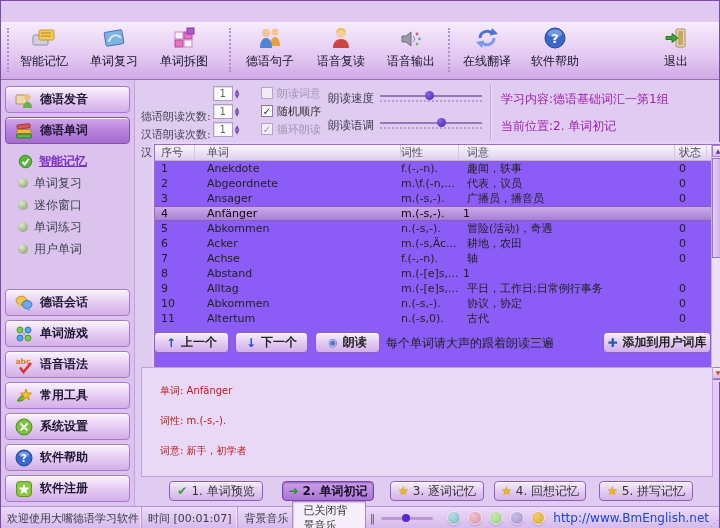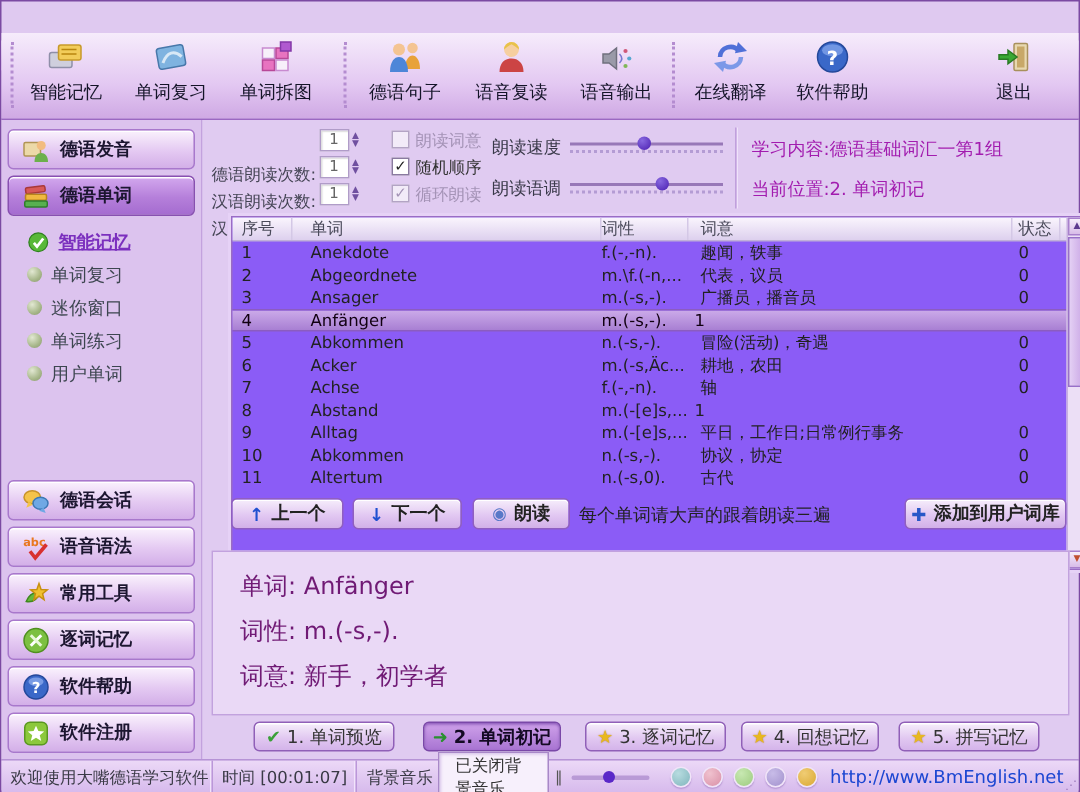--- a/index.html
+++ b/index.html
@@ -119,21 +119,21 @@
     box-shadow:inset 0 1px 0 #fff;font-size:12px;font-weight:bold;color:#222;
     display:flex;align-items:center;justify-content:center;gap:5px;box-sizing:border-box;cursor:default;}
   .arrow-blue{color:#2050d0;font-size:12px;font-weight:bold;}
   .read-ico{color:#5878c8;font-size:11px;}
   .plus-blue{color:#2858c8;font-weight:bold;font-size:12px;}
   .ctl-tip{position:absolute;left:245px;top:3px;font-size:12px;color:#222;}
 
   
   .detail{position:absolute;left:6px;top:287px;width:572px;height:110px;
     background:#ead9f6;border:1px solid #c2a2de;box-sizing:border-box;padding:12px 0 0 18px;}
-  .d-line{font-size:16px;color:#701a75;height:30px;line-height:22px;}
+  .d-line{font-size:10px;color:#b91c1c;height:30px;line-height:22px;}
 
   
   .tabs{position:absolute;left:6px;top:401px;width:572px;height:22px;}
   .tab{position:absolute;top:0;height:20px;border:1px solid #9060b8;border-radius:4px;
     background:linear-gradient(180deg,#f6eefb,#e0c6f0 60%,#d4b4ea);box-shadow:inset 0 1px 0 #fff;
     display:flex;align-items:center;justify-content:center;gap:4px;font-size:12px;color:#333;box-sizing:border-box;cursor:default;}
   .tab.active{background:linear-gradient(180deg,#cfa2ea,#a874d2);border-color:#7a48a8;
     box-shadow:inset 0 1px 2px #8a58b8;color:#140a24;font-weight:bold;}
   .t-ico-check{color:#3aa038;font-weight:bold;font-size:12px;}
   .t-ico-arrow{color:#2a9030;font-weight:bold;font-size:12px;}
@@ -288,39 +288,50 @@
       <svg width="18" height="18" viewBox="0 0 18 18">
         <ellipse cx="6.5" cy="6.5" rx="5.5" ry="4.3" fill="#f4c34a" stroke="#c8932a"></ellipse>
         <path d="M4 9.5l-1.5 4 4.5-2z" fill="#f4c34a"></path>
         <ellipse cx="12" cy="10.5" rx="5" ry="4" fill="#6fa8e4" stroke="#3c78b4"></ellipse>
         <path d="M14 13.5l1.5 3.5-4.5-1.5z" fill="#6fa8e4"></path>
       </svg>
       <span>德语会话</span>
     </div>
     <div class="grp">
       <svg width="18" height="18" viewBox="0 0 18 18">
+        <line x1="5" y1="5" x2="13" y2="13" stroke="#88a8c0"></line>
+          <line x1="13" y1="5" x2="5" y2="13" stroke="#88a8c0"></line>
+        <circle cx="5" cy="5" r="3" fill="#7cc858" stroke="#4f9828"></circle>
+        <circle cx="13" cy="5" r="3" fill="#58a8e0" stroke="#2c78b0"></circle>
+        <circle cx="5" cy="13" r="3" fill="#58a8e0" stroke="#2c78b0"></circle>
+        <circle cx="13" cy="13" r="3" fill="#7cc858" stroke="#4f9828"></circle>
+      </svg>
+      <span>单词游戏</span>
+    </div>
+    <div class="grp">
+      <svg width="18" height="18" viewBox="0 0 18 18">
         <text x="0.5" y="8" font-size="7.5" fill="#e87820" font-weight="bold">abc</text>
         <path d="M5 11.5l3.5 4.5 7.5-9" stroke="#d83030" stroke-width="2.4" fill="none"></path>
       </svg>
       <span>语音语法</span>
     </div>
     <div class="grp">
       <svg width="18" height="18" viewBox="0 0 18 18">
         <path d="M2.5 14q3-7 9-5.5q-2.5 6.5-9 5.5z" fill="#68b83c" stroke="#3f8820"></path>
         <polygon points="11,2 12.4,6 16.5,6.2 13.4,8.8 14.4,12.8 11,10.5 7.6,12.8 8.6,8.8 5.5,6.2 9.6,6" fill="#f0c030" stroke="#c89010"></polygon>
       </svg>
       <span>常用工具</span>
     </div>
     <div class="grp">
       <svg width="18" height="18" viewBox="0 0 18 18">
         <circle cx="9" cy="9" r="8" fill="#7cc041" stroke="#4f9020"></circle>
         <path d="M5.5 12.5l7-7" stroke="#ffffff" stroke-width="2"></path>
         <path d="M12.5 12.5l-7-7" stroke="#e8f8d8" stroke-width="2"></path>
       </svg>
-      <span>逐词记忆</span>
+      <span>系统设置</span>
     </div>
     <div class="grp">
       <svg width="18" height="18" viewBox="0 0 18 18">
         <circle cx="9" cy="9" r="8" fill="#3a68c8" stroke="#24489a"></circle>
         <ellipse cx="9" cy="5.5" rx="5" ry="2.8" fill="#88a8ec" opacity="0.8"></ellipse>
         <text x="9" y="13" font-size="10" fill="#ffffff" text-anchor="middle" font-weight="bold">?</text>
       </svg>
       <span>软件帮助</span>
     </div>
     <div class="grp">

